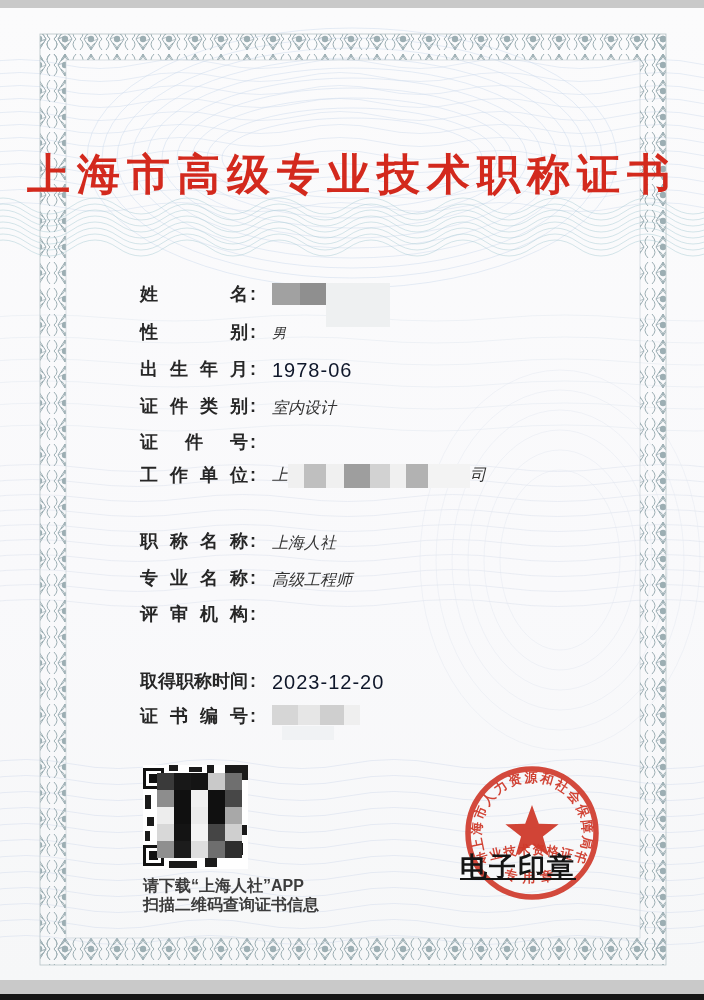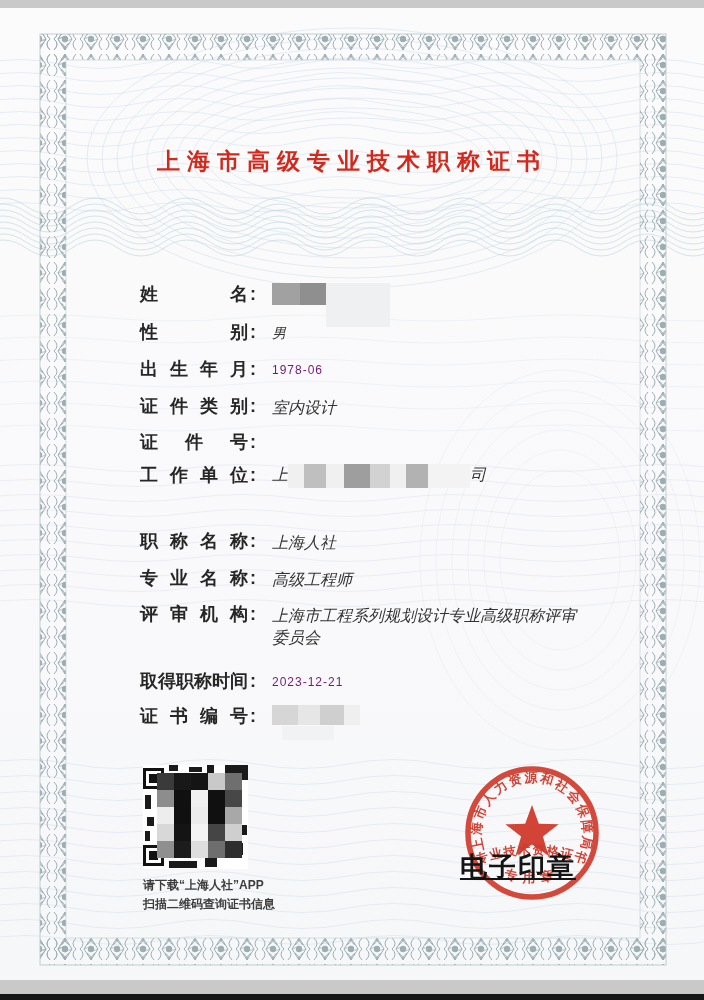--- a/index.html
+++ b/index.html
@@ -12,45 +12,45 @@
   .page{position:absolute;inset:0;}
   .paper-bg{
     position:absolute;left:0;top:8px;width:704px;height:972px;
     background:linear-gradient(180deg,#fbfbfc 0%,#f9f9fb 60%,#f6f7f8 100%);
   }
   .black-bar{position:absolute;left:0;bottom:0;width:704px;height:6px;background:#161616;}
   svg.layer{position:absolute;left:0;top:0;pointer-events:none;}
 
   .cert-title{
     position:absolute;left:0;top:146px;width:704px;
-    text-align:center;font-size:23px;font-weight:700;
+    text-align:center;font-size:43px;font-weight:700;
     letter-spacing:7px;color:#d3291d;white-space:nowrap;
   }
 
   .row{position:absolute;left:140px;display:flex;align-items:flex-start;}
   .lbl{display:flex;color:#262626;font-weight:700;font-size:18px;line-height:22px;}
   .lchars{display:inline-flex;justify-content:space-between;width:108px;}
   .lchars b{font-weight:inherit;}
   .colon{margin-left:2px;}
   .val{margin-left:16px;}
   .v-kai{font-family:"Liberation Serif", serif;font-style:italic;font-size:16px;line-height:22px;color:#333;padding-top:2px;}
-  .v-num{font-size:12px;line-height:22px;color:#701a75;letter-spacing:1px;padding-top:1px;}
+  .v-num{font-size:20px;line-height:22px;color:#0f172a;letter-spacing:1px;padding-top:1px;}
   .v-wrap{width:340px;}
   .mosaic{display:flex;align-items:flex-start;height:24px;}
   .mosaic i{display:block;height:22px;}
   .ghost{position:absolute;background:#eef0f2;opacity:.8;}
 
   .qr{position:absolute;left:143px;top:765px;width:105px;height:104px;background:#fff;}
   .qr .f{position:absolute;width:21px;height:21px;border:3px solid #111;box-sizing:border-box;}
   .qr .f i{position:absolute;left:3px;top:3px;width:9px;height:9px;background:#111;}
   .qr .blk{position:absolute;background:#1a1a1a;}
   .qr .mz{position:absolute;left:14px;top:8px;width:85px;height:85px;display:grid;grid-template-columns:repeat(5,17px);grid-template-rows:repeat(5,17px);}
   .qr-caption{
     position:absolute;left:143px;top:876px;
-    font-size:12px;font-weight:700;color:#3c3c3c;line-height:19px;white-space:nowrap;
+    font-size:16px;font-weight:700;color:#3c3c3c;line-height:19px;white-space:nowrap;
   }
 
   .seal-overlay{
     position:absolute;left:460px;top:849px;
     font-size:27px;font-weight:700;color:#141414;letter-spacing:2px;white-space:nowrap;text-decoration:underline;
   }
 </style>
 </head>
 <body>
 
@@ -265,39 +265,35 @@
   <div class="row" style="top:603px">
     <span class="lbl">
         <span class="lchars">
           <b>评</b>
           <b>审</b>
           <b>机</b>
           <b>构</b>
         </span>
         <span class="colon">:</span>
       </span>
-    <span class="val v-kai v-wrap">
-      <span style="display:block">上海市工程系列规划设计专业高级职称评审</span>
-      <span style="display:block">委员会</span>
-    </span>
   </div>
 
   <div class="row" style="top:670px">
     <span class="lbl">
         <span class="lchars">
           <b>取</b>
           <b>得</b>
           <b>职</b>
           <b>称</b>
           <b>时</b>
           <b>间</b>
         </span>
         <span class="colon">:</span>
       </span>
-    <span class="val v-num">2023-12-21</span>
+    <span class="val v-num">2023-12-20</span>
   </div>
 
   <div class="row" style="top:705px">
     <span class="lbl">
         <span class="lchars">
           <b>证</b>
           <b>书</b>
           <b>编</b>
           <b>号</b>
         </span>

